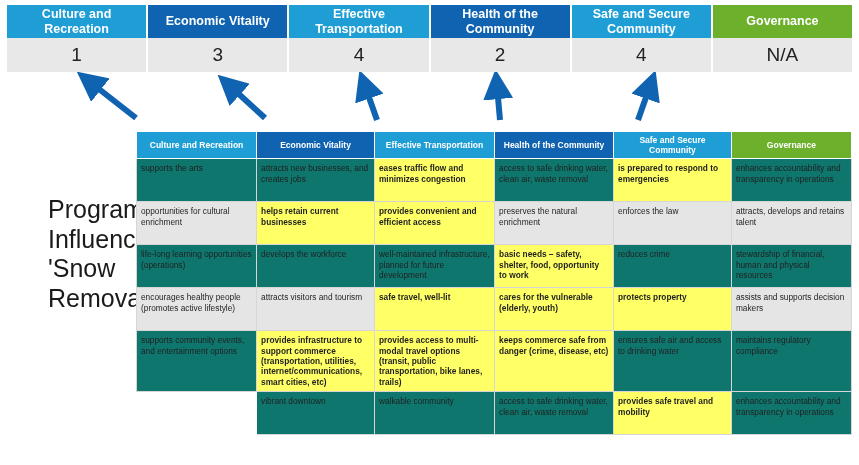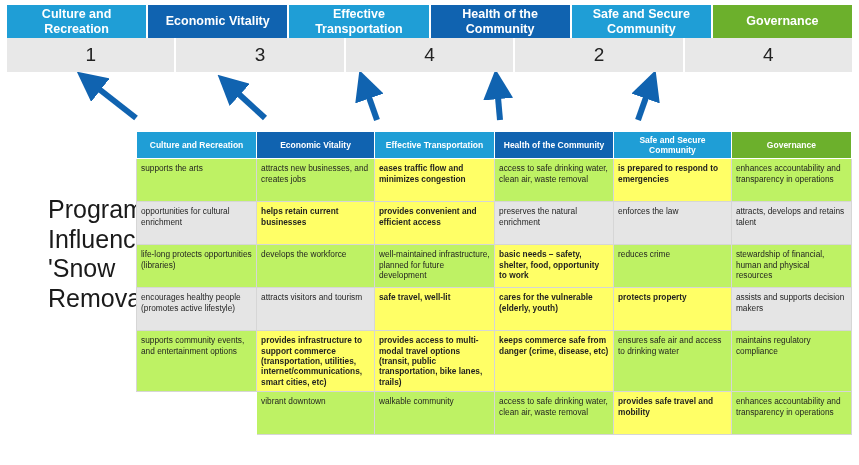--- a/index.html
+++ b/index.html
@@ -111,21 +111,21 @@
     height: 20px;
     vertical-align: middle;
   }
   #matrix td {
     font-size: 8.3px;
     color: #1f1f1f;
     vertical-align: top;
     padding: 4px 4px;
     line-height: 1.25;
     border: 1px solid #d6d6d6;
-    background: #bef264;
+    background: #0f766e;
     height: 34px;
   }
   #matrix tr.alt td { background: #e5e5e5; }
   #matrix td.hl { background: #ffff66 !important; font-weight: bold; }
   #matrix td.empty { background: #ffffff !important; border-color: #ffffff; }
 </style>
 </head>
 <body>
 
 <div id="top-strip">
@@ -148,20 +148,21 @@
       <span>Governance</span>
     </div>
 </div>
 
 <div id="score-row">
   <div class="cell">1</div>
   <div class="cell">3</div>
   <div class="cell">4</div>
   <div class="cell">2</div>
   <div class="cell">4</div>
+  <div class="cell">N/A</div>
 </div>
 
 <svg id="arrows" viewBox="0 0 859 62" width="859" height="62">
   <defs>
     <marker id="ah" markerWidth="5" markerHeight="5" refX="2.2" refY="2.5" orient="auto">
       <path d="M0,0 L5,2.5 L0,5 z" fill="#1063b0"></path>
     </marker>
   </defs>
   <line x1="136" y1="46" x2="90" y2="10" stroke="#1063b0" stroke-width="6" marker-end="url(#ah)"></line>
   <line x1="265" y1="46" x2="230" y2="14" stroke="#1063b0" stroke-width="6" marker-end="url(#ah)"></line>
@@ -202,21 +203,21 @@
       </tr>
       <tr class="alt">
         <td>opportunities for cultural enrichment</td>
         <td class="hl">helps retain current businesses</td>
         <td class="hl">provides convenient and efficient access</td>
         <td>preserves the natural enrichment</td>
         <td>enforces the law</td>
         <td>attracts, develops and retains talent</td>
       </tr>
       <tr>
-        <td>life-long protects opportunities (libraries)</td>
+        <td>life-long learning opportunities (operations)</td>
         <td>develops the workforce</td>
         <td>well-maintained infrastructure, planned for future development</td>
         <td class="hl">basic needs – safety, shelter, food, opportunity to work</td>
         <td>reduces crime</td>
         <td>stewardship of financial, human and physical resources</td>
       </tr>
       <tr class="alt">
         <td>encourages healthy people (promotes active lifestyle)</td>
         <td>attracts visitors and tourism</td>
         <td class="hl">safe travel, well-lit</td>

